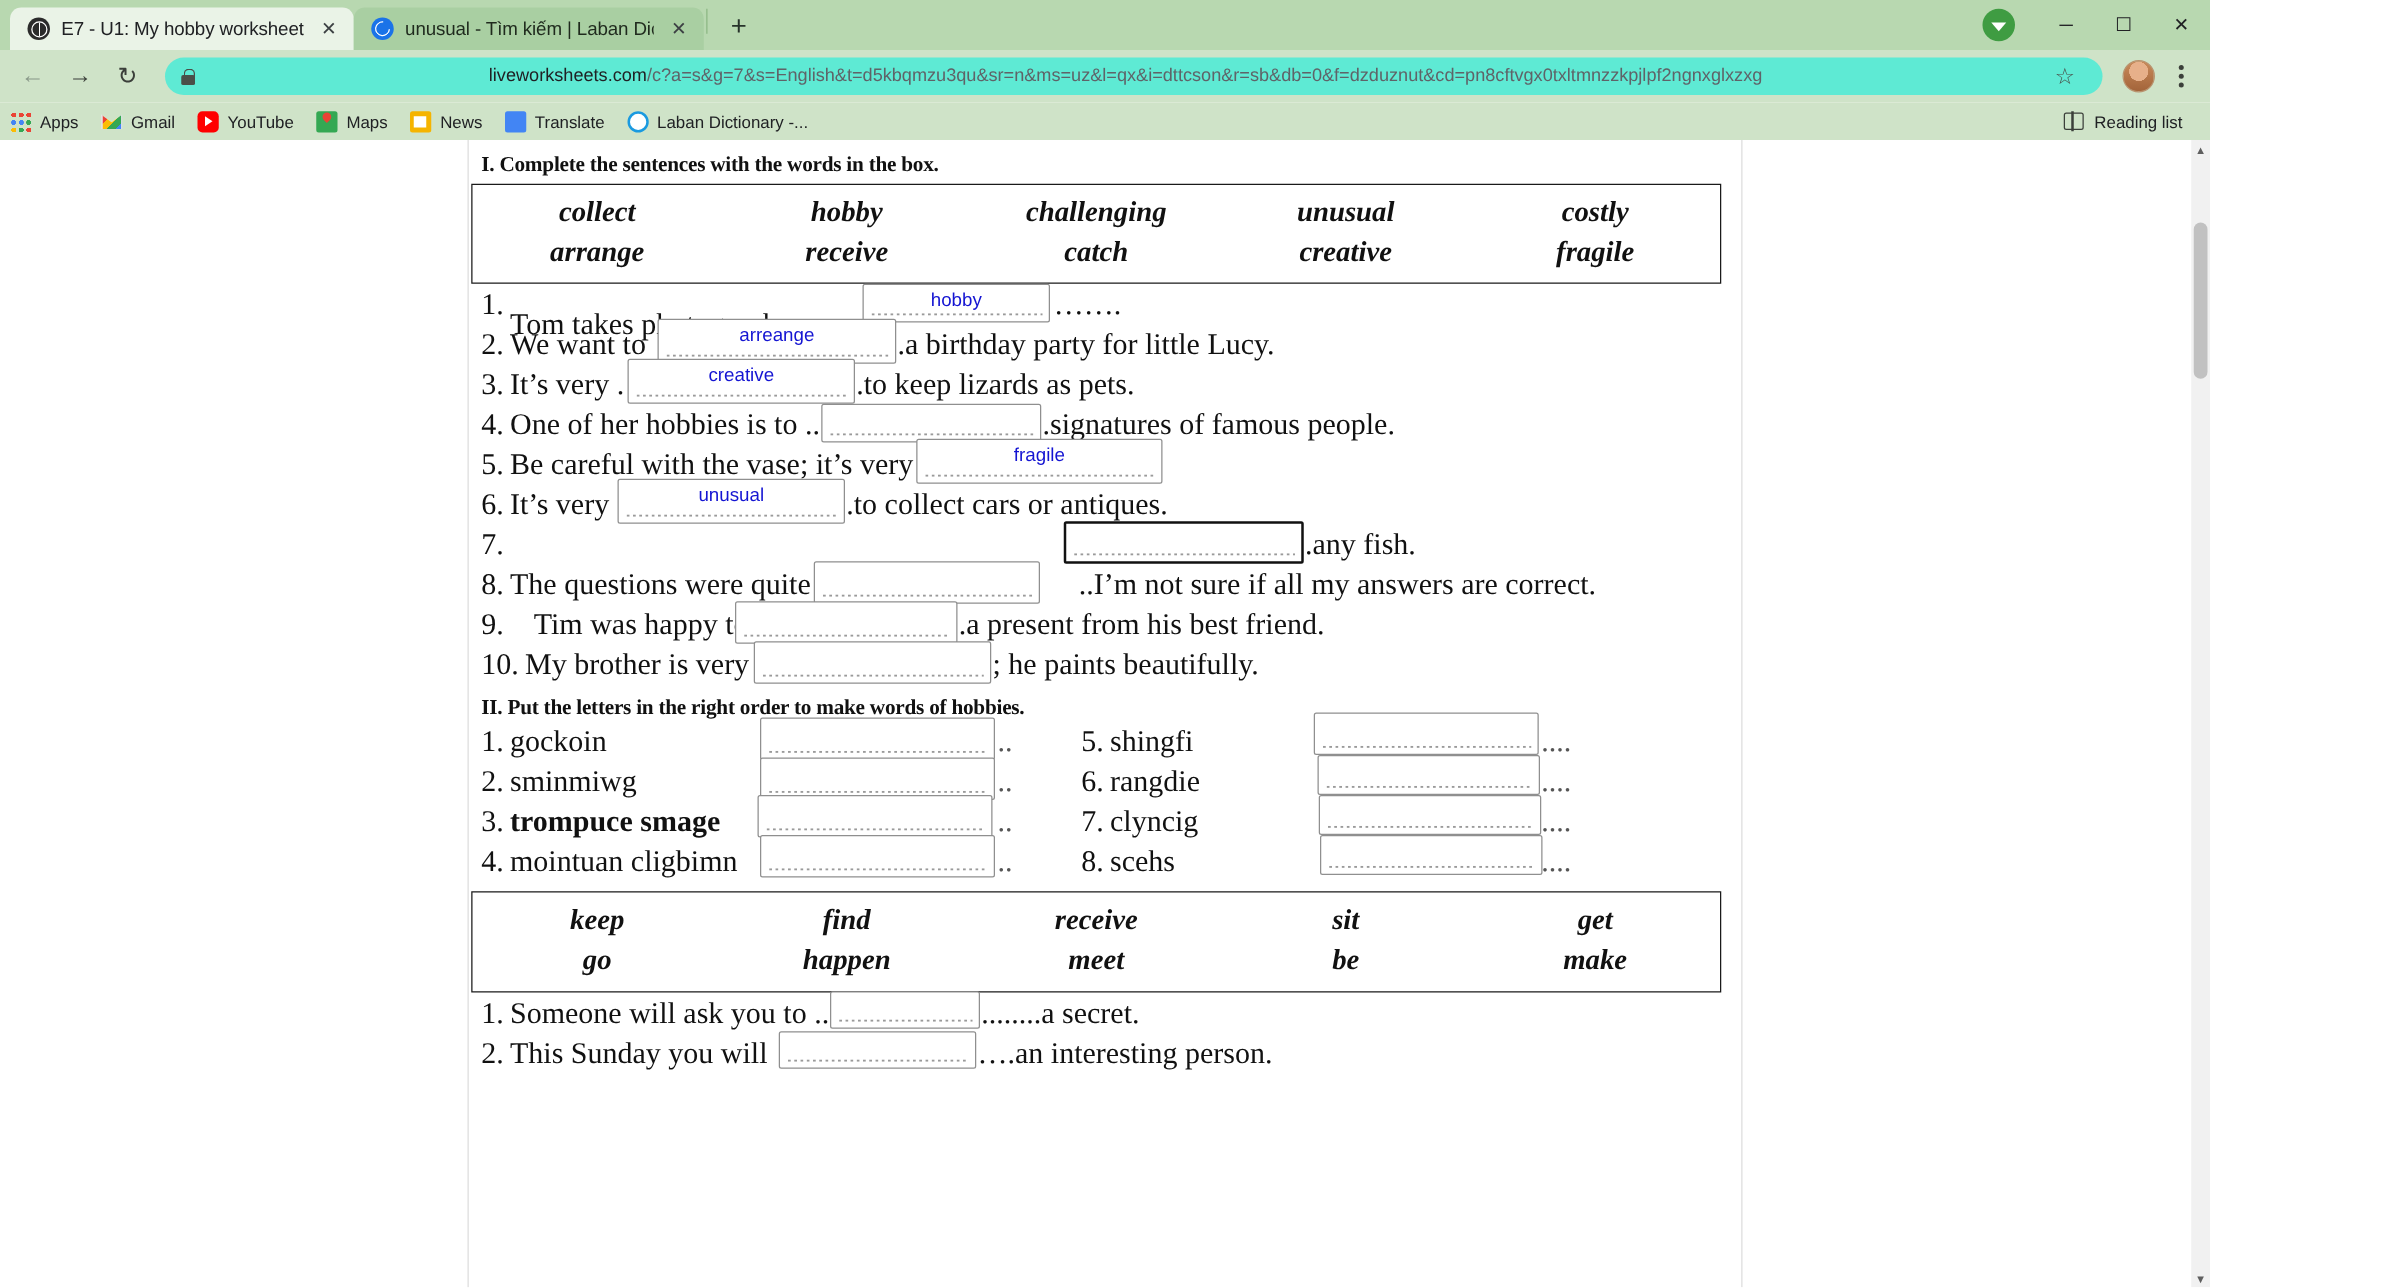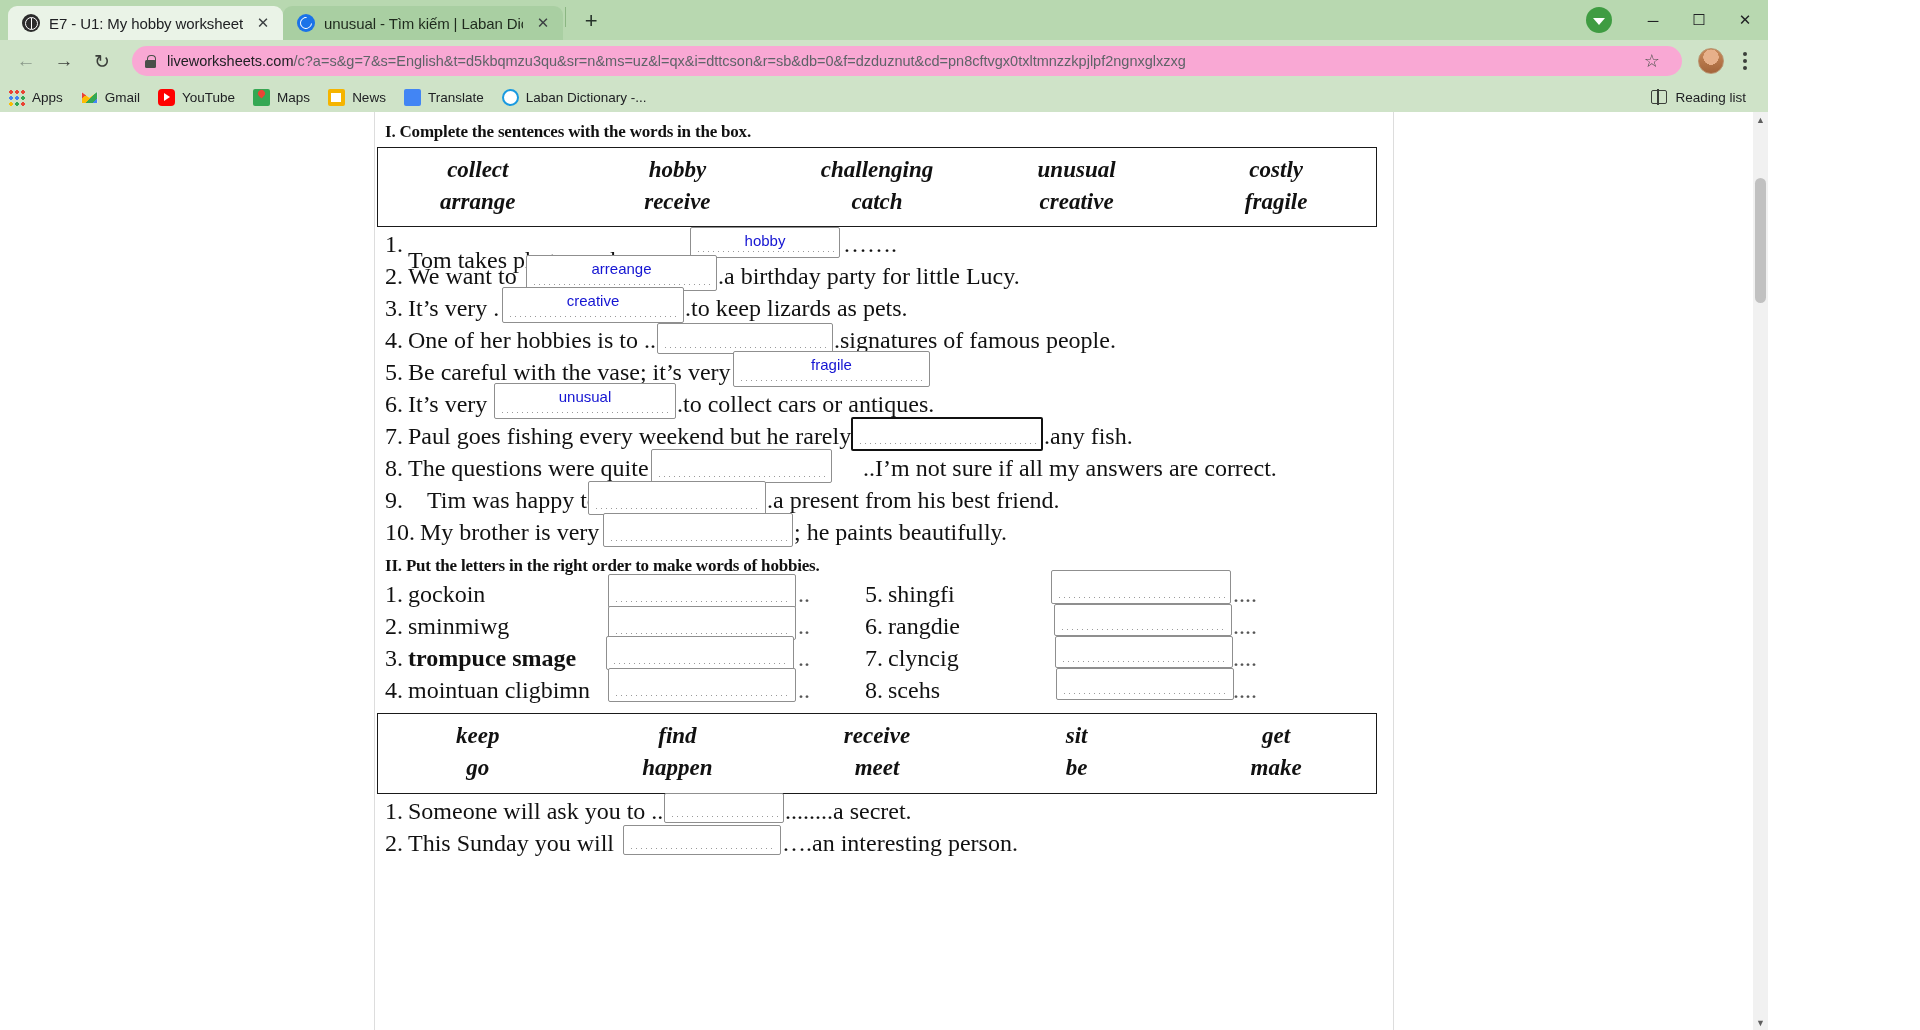--- a/index.html
+++ b/index.html
@@ -87,23 +87,24 @@
     background: #cfe3c8;
     display: flex; align-items: center; padding: 0 10px;
   }
   .nav-btn {
     width: 32px; height: 32px; margin-right: 6px;
     display:flex;align-items:center;justify-content:center;
     color:#3b3f3a; font-size:19px; border-radius:50%; cursor:pointer;
   }
   .nav-btn.disabled{ color:#8a998a; }
   .omnibox {
-    flex: 1 1 auto; height: 30px; background:#f9a8d4; border-radius: 15px;
+    flex: 1 1 auto; height: 30px; background:#5eead4; border-radius: 15px;
     display:flex; align-items:center; padding: 0 12px; margin: 12px 8px;
     min-width: 0;
+    text-align: center;
   }
   .lock-icon { width:13px; height:15px; flex:0 0 13px; margin-right:10px; position:relative; }
   .lock-icon::before {
     content:""; position:absolute; left:1px; top:6px; width:11px; height:8px;
     background:#4a4f49; border-radius:1.5px;
   }
   .lock-icon::after {
     content:""; position:absolute; left:3px; top:1px; width:7px; height:7px;
     border:1.6px solid #4a4f49; border-bottom:none; border-radius:4px 4px 0 0;
   }
@@ -381,21 +382,20 @@
         <span class="q-abs" style="left:33px; top:0;">It’s very</span>
         <span class="fib fib-abs" style="left:120px; top:-8px; width:182px; height:36px;">
           <span class="ansval">unusual</span>
           <span class="dots"></span>
         </span>
         <span class="q-abs" style="left:302px; top:0;">.to collect cars or antiques.</span>
       </div>
 
       <div class="q-row">
         <span class="q-abs" style="left:10px; top:0;">7.</span>
-        <span class="q-abs" style="left:33px; top:0;">Paul goes fishing every weekend but he rarely</span>
         <span class="fib fib-abs focused" style="left:477px; top:-6px; width:192px; height:34px;">
           <span class="ansval"></span>
           <span class="dots"></span>
         </span>
         <span class="q-abs" style="left:669px; top:0;">.any fish.</span>
       </div>
 
       <div class="q-row">
         <span class="q-abs" style="left:10px; top:0;">8.</span>
         <span class="q-abs" style="left:33px; top:0;">The questions were quite</span>

